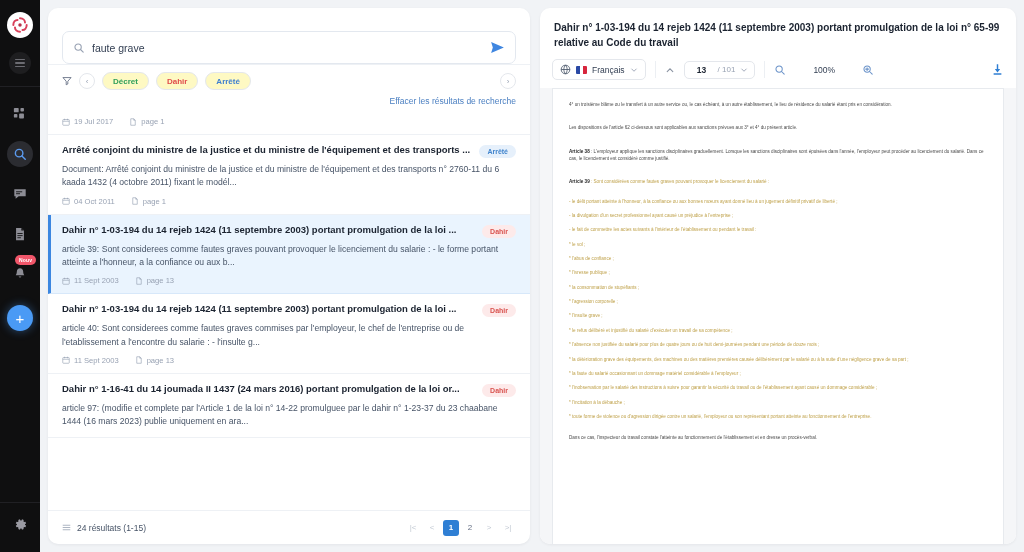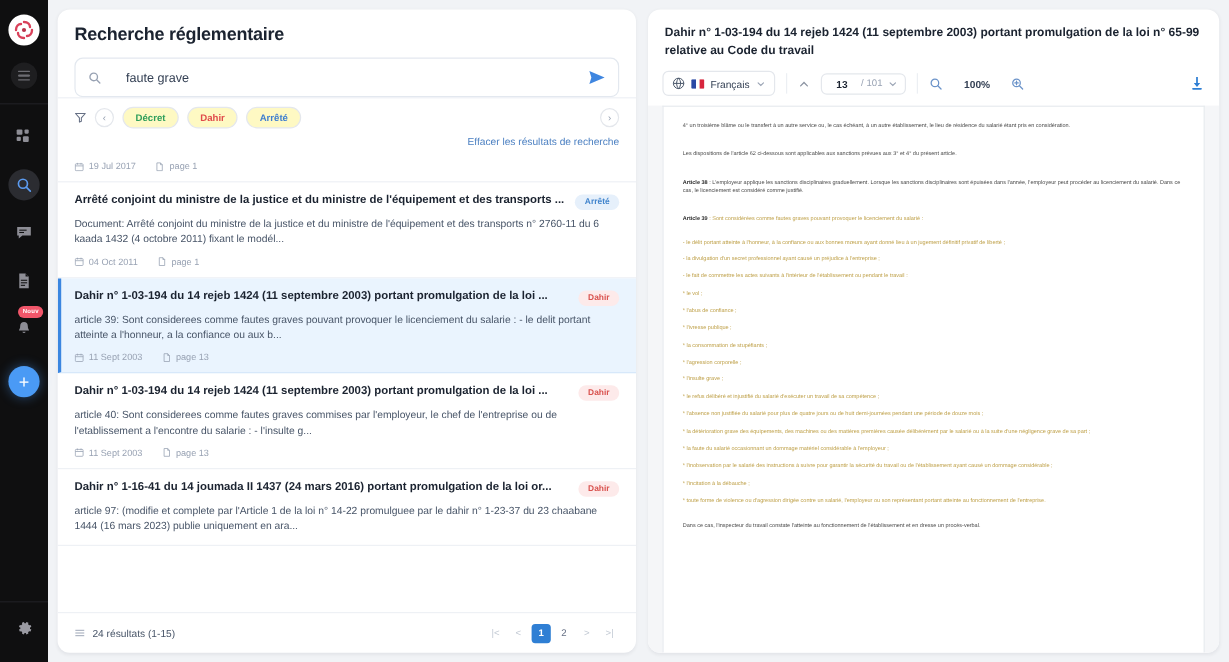--- a/index.html
+++ b/index.html
@@ -67,21 +67,21 @@
     background: #fff; border-radius: 10px;
     display: flex; flex-direction: column;
     box-shadow: 0 1px 3px rgba(16,24,40,.06);
     overflow: hidden;
   }
   .sp-head { padding: 12px 14px 0 14px; }
   .sp-title { font-size: 15px; font-weight: 700; color: #1b2330; letter-spacing: -.2px; }
   .searchbar {
     margin-top: 11px;
     height: 33px; border: 1px solid #e3e8ef; border-radius: 7px;
-    display: flex; align-items: center; padding: 0 10px; gap: 20px;
+    display: flex; align-items: center; padding: 0 10px; gap: 7px;
     background: #fff;
   }
   .searchbar .q { color: #98a2b3; display: flex; }
   .search-input {
     flex: 1; border: none; outline: none;
     font-size: 10.5px; color: #344054;
     font-family: "Liberation Sans", sans-serif; background: transparent;
   }
   .send-btn { color: #3f86e0; display: flex; }
 
@@ -181,21 +181,21 @@
     border: 1px solid #e4e7ec; border-radius: 5px; padding: 3px 6px;
   }
   .pg-num {
     width: 22px; text-align: center; font-size: 8.5px; font-weight: 700; color: #1b2330;
     border: none; outline: none; background: transparent;
     font-family: "Liberation Sans", sans-serif;
   }
   .pg-total { font-size: 8px; color: #98a2b3; }
   .ic { color: #6b93c9; display: flex; align-items: center; }
   .ic-grey { color: #8a93a1; display: flex; align-items: center; }
-  .zoom-lvl { font-size: 8.5px; color: #344054; font-weight: 700; margin: 0 17px; }
+  .zoom-lvl { font-size: 8.5px; color: #344054; font-weight: 400; margin: 0 27px; }
   .dl { margin-left: auto; color: #2f7fd4; display: flex; }
 
   .v-body { flex: 1; background: #f5f6f8; padding: 0 12px 0 12px; overflow: hidden; }
   .page-sheet {
     background: #fff; height: 100%;
     border: 1px solid #e7eaee; border-bottom: none;
     padding: 12px 16px 0 16px;
     overflow: hidden;
   }
   .doc p { font-size: 4.6px; line-height: 1.6; color: #4a4a4a; margin-bottom: 7px; }
@@ -280,21 +280,20 @@
           <path d="M14 9.1l-1.2-.5a4.9 4.9 0 000-1.2l1.2-.5-.7-1.8-1.3.3a5 5 0 00-.9-.9l.3-1.3-1.8-.7-.5 1.2a4.9 4.9 0 00-1.2 0L7.4 2.5l-1.8.7.3 1.3a5 5 0 00-.9.9l-1.3-.3-.7 1.8 1.2.5a4.9 4.9 0 000 1.2L3 9.1l.7 1.8 1.3-.3a5 5 0 00.9.9l-.3 1.3 1.8.7.5-1.2a4.9 4.9 0 001.2 0l.5 1.2 1.8-.7-.3-1.3a5 5 0 00.9-.9l1.3.3z"></path>
         </svg>
       </div>
     </div>
   </div>
 
   <div class="main">
 
     <div class="search-panel">
       <div class="sp-head">
-        <div class="sp-title">Recherche réglementaire</div>
 
         <div class="searchbar">
           <span class="q">
             <svg width="12" height="12" viewBox="0 0 16 16" fill="none" stroke="currentColor" stroke-width="1.5">
               <circle cx="6.8" cy="6.8" r="4.2"></circle>
                 <path d="M10 10l3.6 3.6" stroke-linecap="round"></path>
             </svg>
           </span>
           <input class="search-input" type="text" value="faute grave" style="">
           <span class="send-btn">
@@ -366,21 +365,21 @@
               <em style="font-style:normal">page 1</em>
             </span>
           </div>
         </div>
 
         <div class="rcard selected">
           <div class="rc-top">
             <div class="rc-title">Dahir n° 1-03-194 du 14 rejeb 1424 (11 septembre 2003) portant promulgation de la loi ...</div>
             <div class="rc-badge dahir">Dahir</div>
           </div>
-          <div class="rc-snippet">article 39: Sont considerees comme fautes graves pouvant provoquer le licenciement du salarie : - le delit portant atteinte a l'honneur, a la confiance ou aux b...</div>
+          <div class="rc-snippet">article 39: Sont considerees comme fautes graves pouvant provoquer le licenciement du salarie : - le forme portant atteinte a l'honneur, a la confiance ou aux b...</div>
           <div class="rc-meta">
             <span>
               <svg width="8" height="8" viewBox="0 0 16 16" fill="none" stroke="currentColor" stroke-width="1.3">
                 <rect x="1.5" y="3" width="13" height="11.5" rx="1.5"></rect>
                   <path d="M1.5 6.5h13M5 1.5v3M11 1.5v3"></path>
               </svg>
               <em style="font-style:normal">11 Sept 2003</em>
             </span>
             <span>
               <svg width="8" height="8" viewBox="0 0 16 16" fill="none" stroke="currentColor" stroke-width="1.3">

